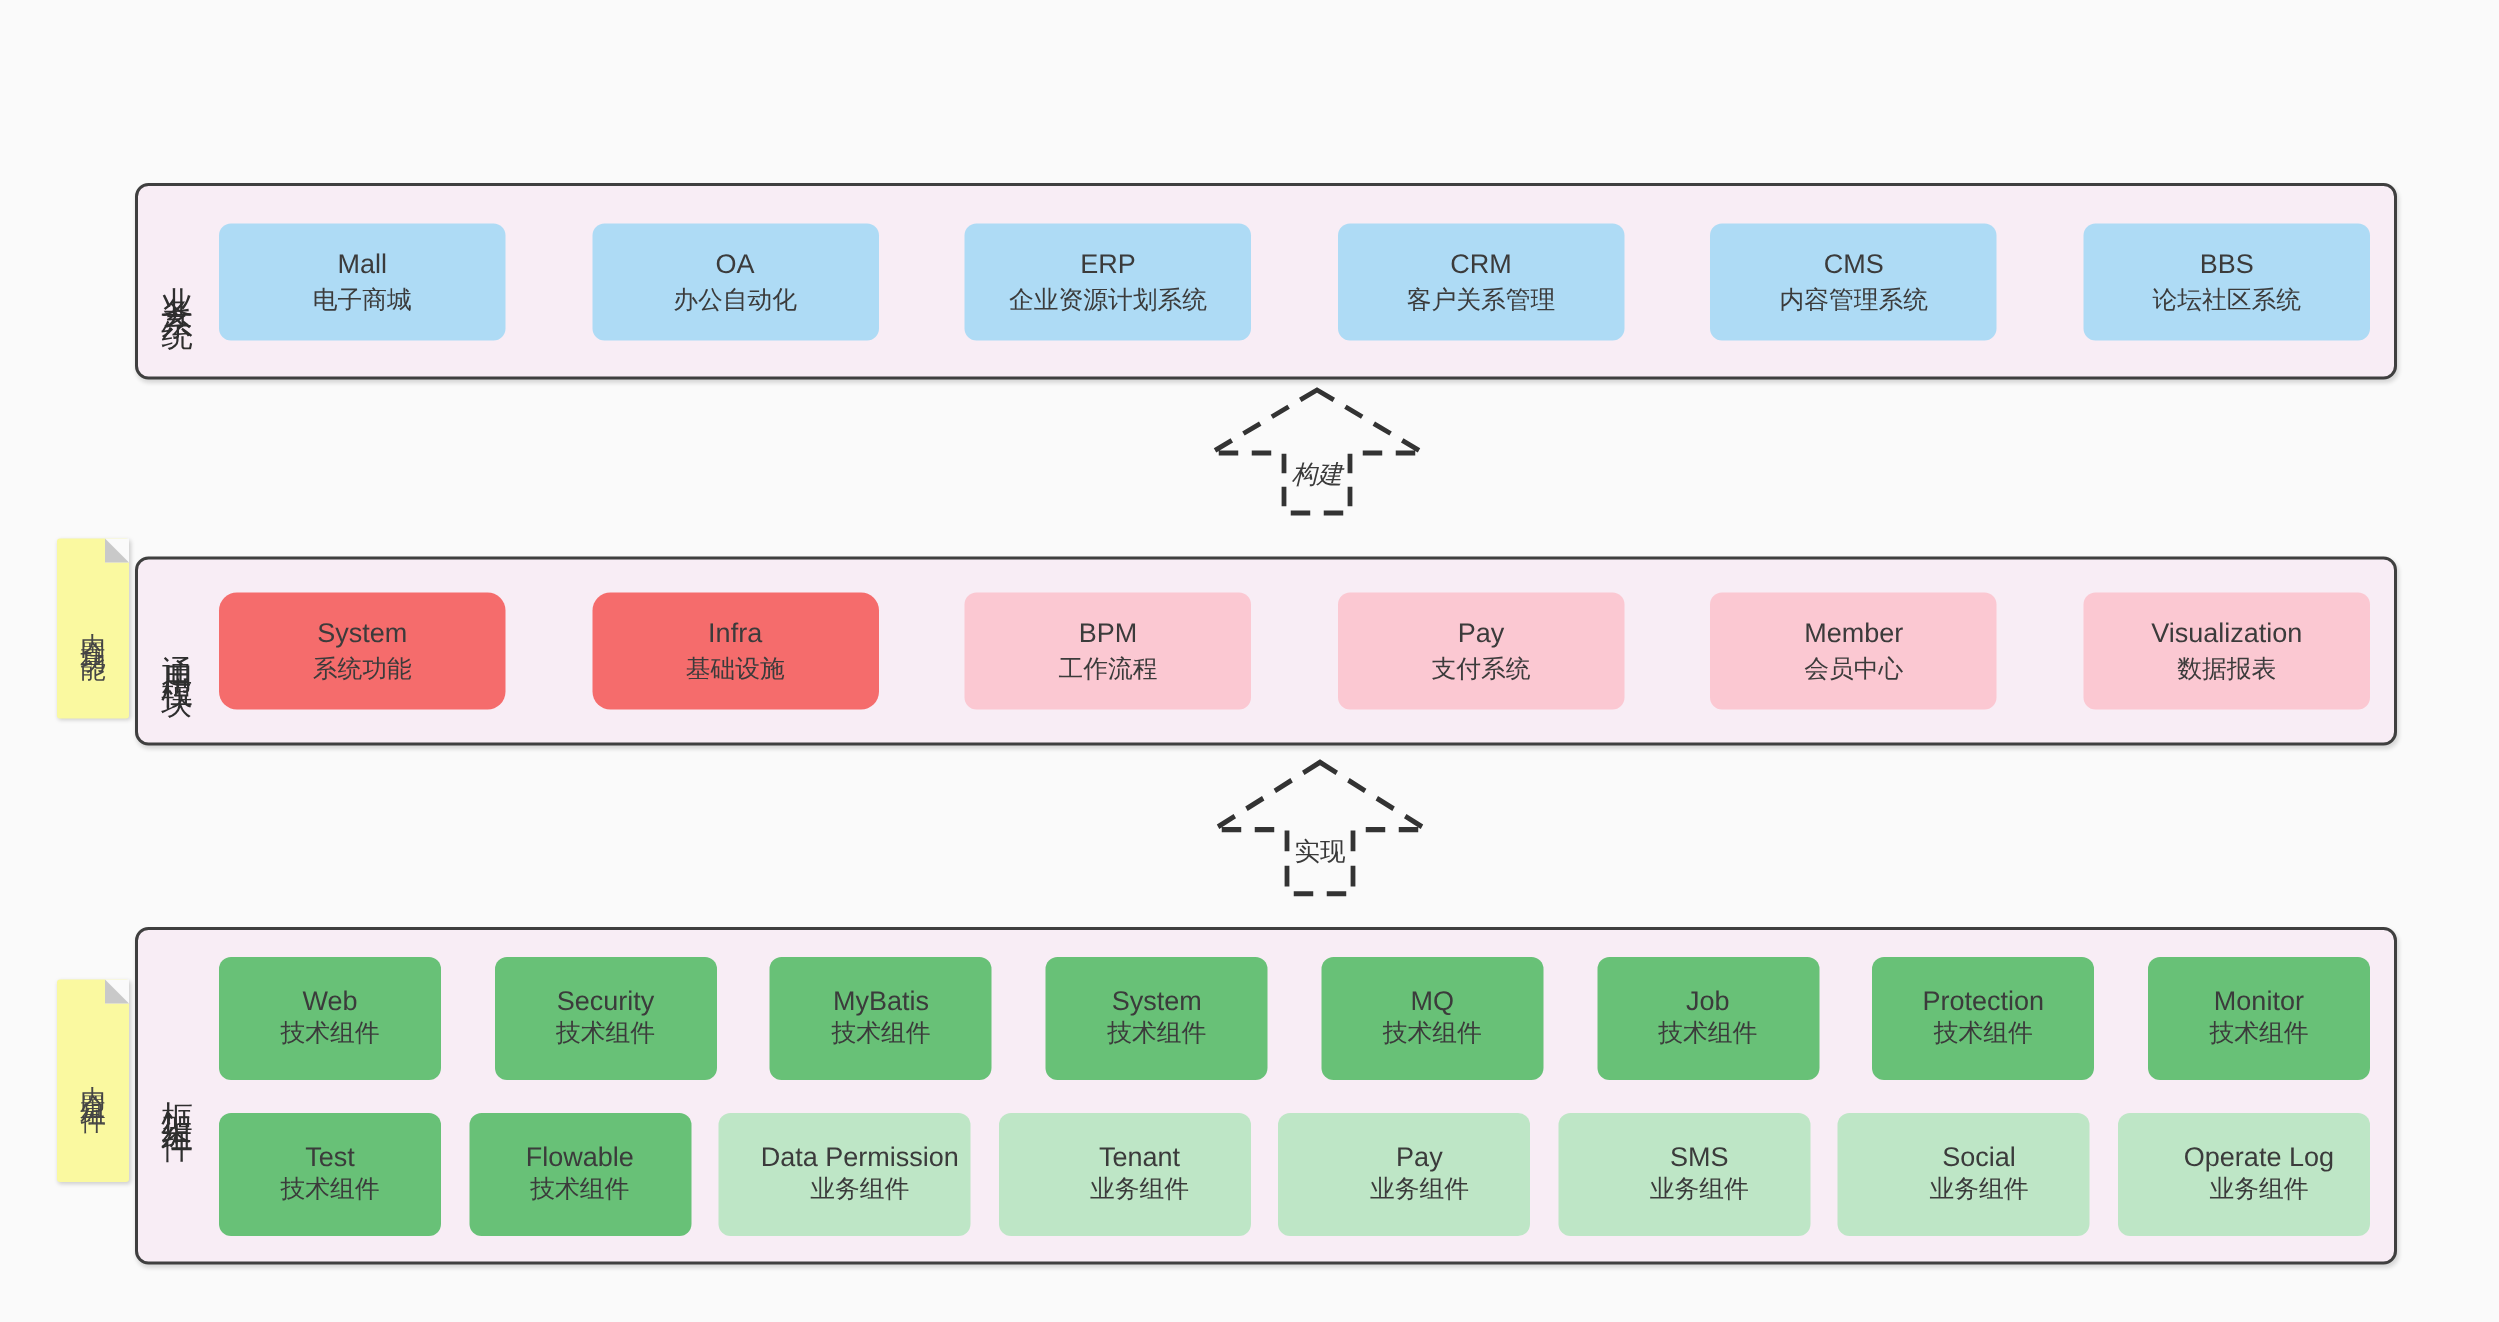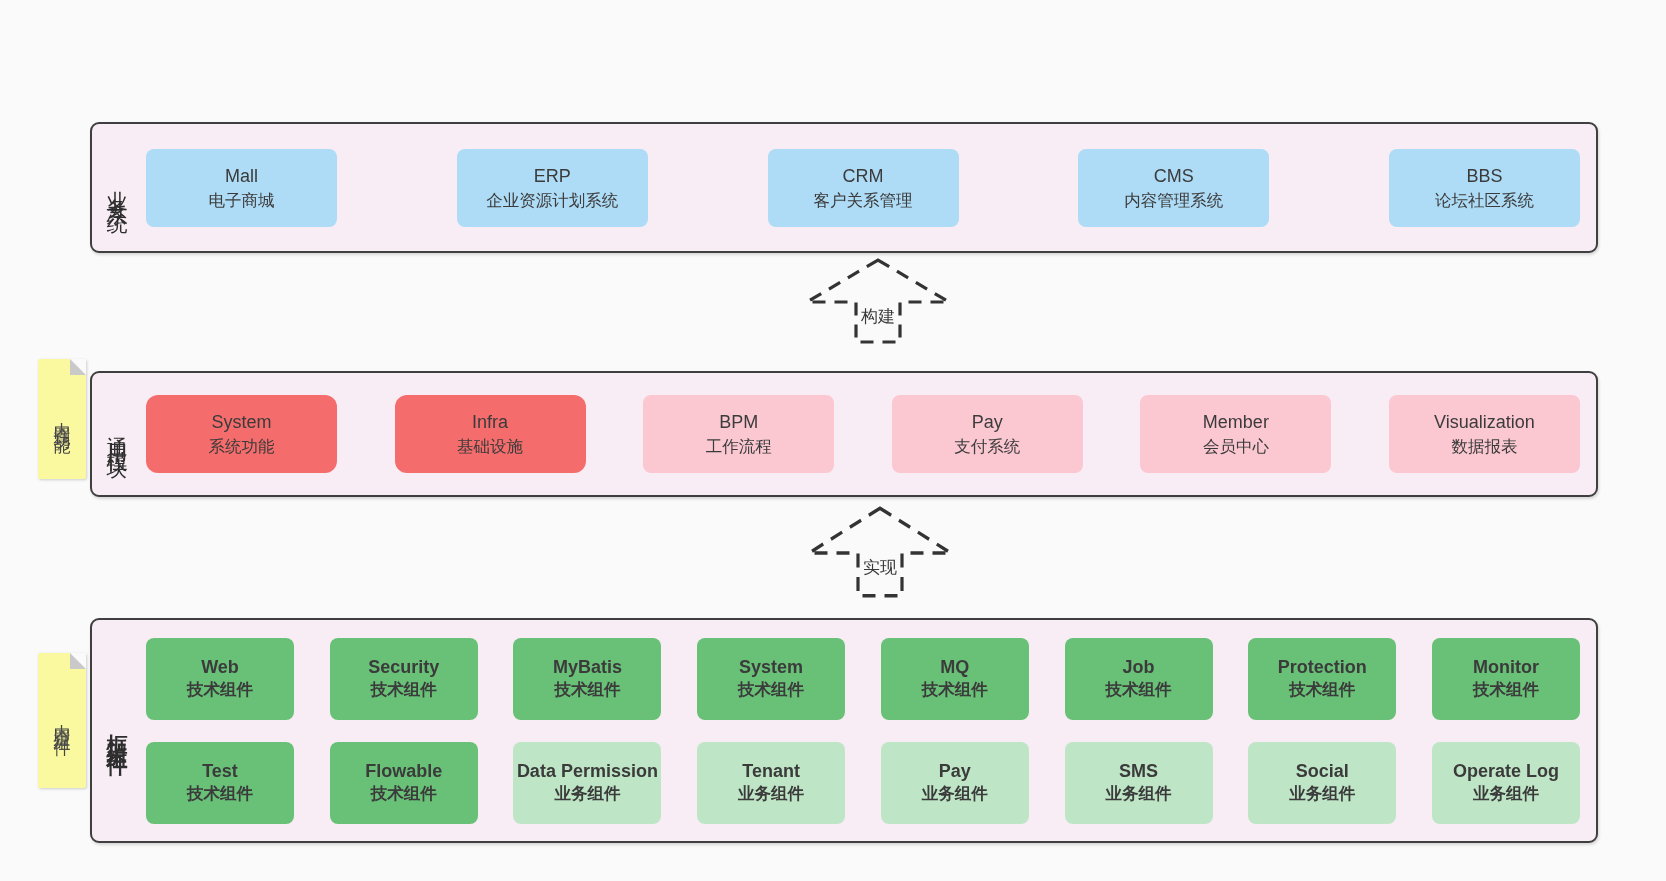--- a/index.html
+++ b/index.html
@@ -14,77 +14,81 @@
     font-family:"Liberation Sans","DejaVu Sans",sans-serif;color:var(--text);
   }
   .layer{
     position:absolute;left:90px;width:1508px;box-sizing:border-box;
     background:var(--container-bg);border:2px solid var(--container-border);
     border-radius:9px;display:flex;align-items:center;
     box-shadow:1px 2px 3px rgba(0,0,0,.14);
   }
   #layer-business{top:122px;height:131px;}
   #layer-modules{top:371px;height:126px;}
-  #layer-components{top:618px;height:225px;font-weight:bold;}
+  #layer-components{top:618px;height:225px;}
   .layer-label{
     writing-mode:vertical-lr;text-orientation:upright;
     font-size:21px;letter-spacing:7px;line-height:1;color:#2e2e2e;
     margin:0 2px 0 15px;flex:0 0 auto;
   }
   .boxes{flex:1;display:flex;justify-content:space-between;padding:0 16px;}
   .grid{flex:1;display:flex;flex-direction:column;gap:22px;padding:0 16px;}
   .grid .row{display:flex;justify-content:space-between;align-items:center;}
   .box{
     border-radius:8px;display:flex;flex-direction:column;justify-content:center;
     align-items:center;text-align:center;line-height:1.38;font-size:18px;
   }
   .box .sub{font-size:16.5px;}
   .box.wide{width:191px;height:78px;}
   .box.narrow{width:148px;height:82px;line-height:1.3;}
   .blue{background:var(--box-blue);}
   .red{background:var(--box-red);border-radius:12px;}
   .pink{background:var(--box-pink);}
   .green{background:var(--box-green);}
-  .green-light{background:var(--box-green-light);}
+  .green-light{background:var(--box-green-light);padding-left:20px;}
   .note{
     position:absolute;left:38px;width:48px;background:var(--note-yellow);
     border-radius:2px;display:flex;align-items:center;justify-content:center;
     box-shadow:1px 1px 3px rgba(0,0,0,.18);
   }
   #note-modules{top:359px;height:120px;}
   #note-components{top:653px;height:135px;}
   .note::after{
     content:"";position:absolute;top:0;right:0;width:0;height:0;
     border-top:16px solid var(--page-bg);border-left:16px solid var(--note-fold);
   }
   .note-text{
     writing-mode:vertical-lr;text-orientation:upright;
     font-size:17px;letter-spacing:5px;line-height:1;color:#454545;
   }
   .arrow{position:absolute;width:150px;}
-  #arrow-build{left:803px;top:257px;height:88px;}
+  #arrow-build{left:803px;top:257px;height:88px;font-style:italic;}
   #arrow-implement{left:805px;top:505px;height:94px;}
   .arrow svg{width:100%;height:100%;display:block;}
   .arrow polygon{
     fill:none;stroke:var(--arrow);stroke-width:3.2;stroke-dasharray:13 9;
   }
   .arrow-label{
     position:absolute;left:0;right:0;top:54%;text-align:center;
     font-size:17px;color:#3a3a3a;
   }
 </style>
 </head>
 <body>
 
 <div class="layer" id="layer-business">
   <div class="layer-label">业务系统</div>
   <div class="boxes">
     <div class="box wide blue">
       <div>Mall</div>
       <div class="sub">电子商城</div>
+    </div>
+    <div class="box wide blue">
+      <div>OA</div>
+      <div class="sub">办公自动化</div>
     </div>
     <div class="box wide blue">
       <div>ERP</div>
       <div class="sub">企业资源计划系统</div>
     </div>
     <div class="box wide blue">
       <div>CRM</div>
       <div class="sub">客户关系管理</div>
     </div>
     <div class="box wide blue">

